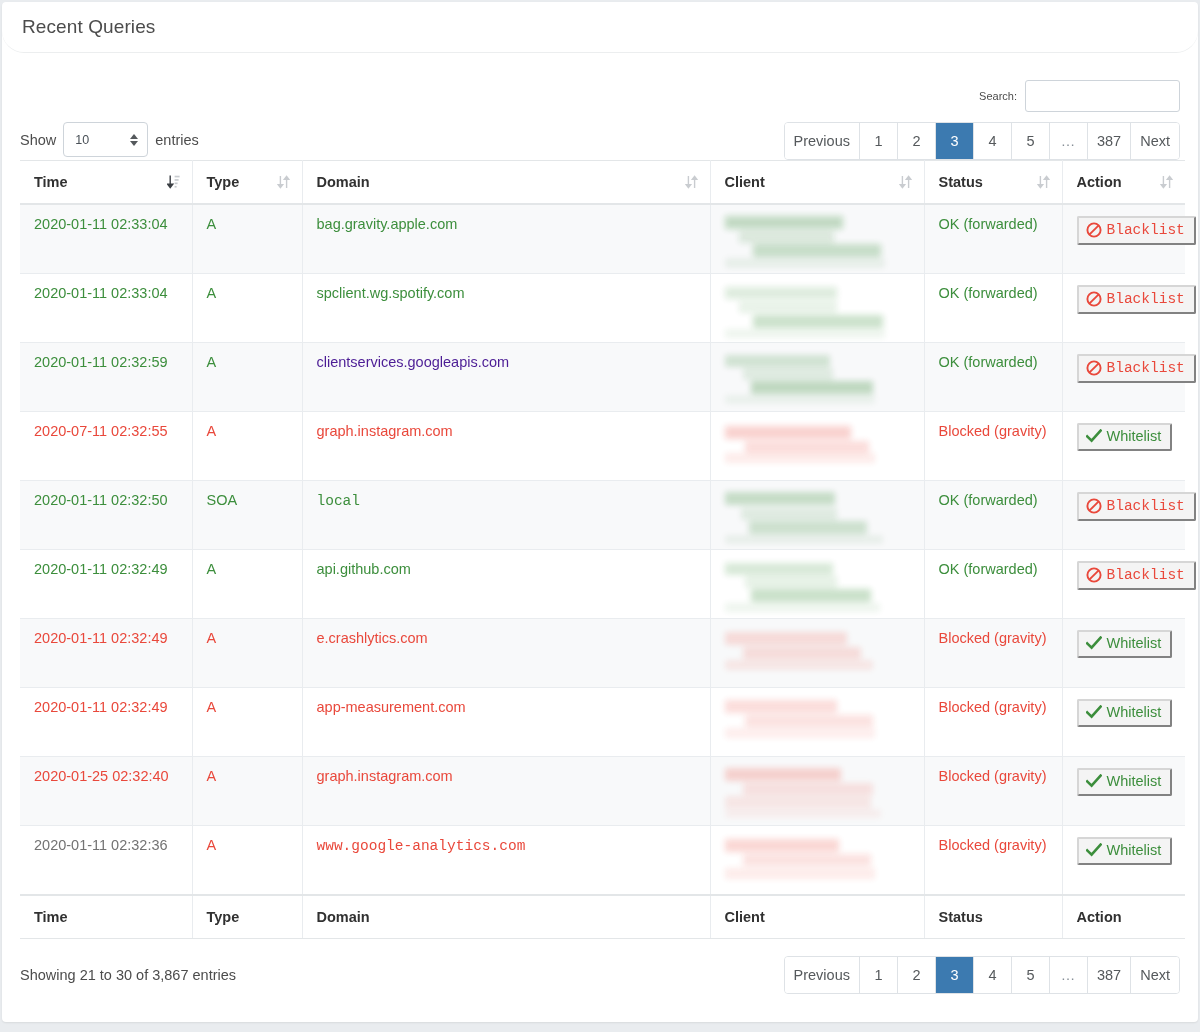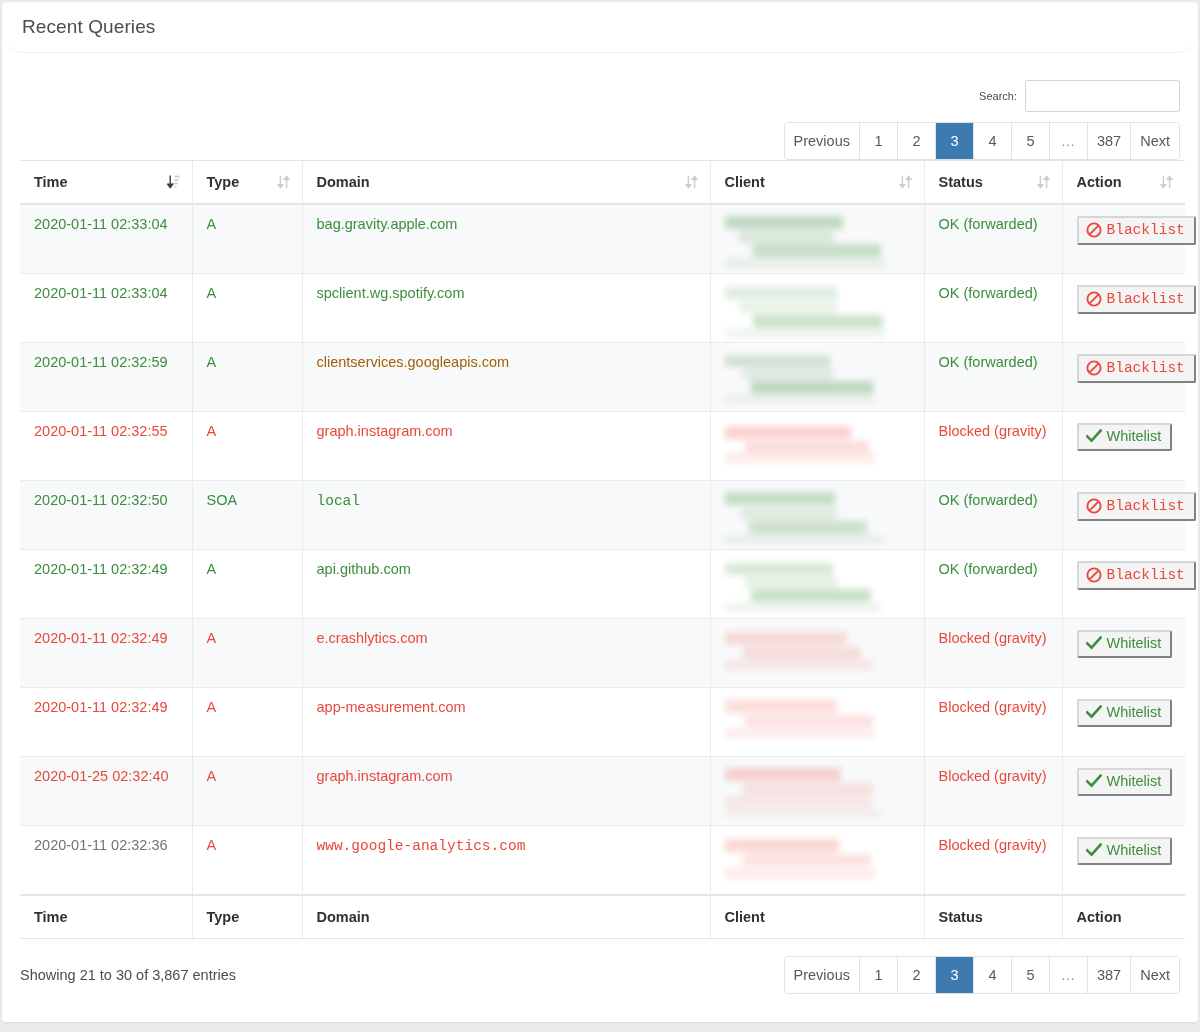--- a/index.html
+++ b/index.html
@@ -275,20 +275,31 @@
 
   <div class="card-body">
 
     <div class="top-controls">
 
       <div class="search-wrap">
         <span class="search-label">Search:</span>
         <input class="search-input" type="text" value="" placeholder="" style="">
       </div>
 
+      <div class="length-wrap">
+        <span>Show</span>
+        <div class="length-select">
+          <span>10</span>
+          <span class="spin">
+            <i class="up"></i>
+              <i class="down"></i>
+          </span>
+        </div>
+        <span>entries</span>
+      </div>
 
       <div class="paginate paginate-top">
         <div class="pg">Previous</div>
         <div class="pg">1</div>
         <div class="pg">2</div>
         <div class="pg active">3</div>
         <div class="pg">4</div>
         <div class="pg">5</div>
         <div class="pg ellipsis">…</div>
         <div class="pg">387</div>
@@ -397,42 +408,42 @@
                     <circle cx="8" cy="8" r="6.6" fill="none" stroke="#e9483b" stroke-width="1.9"></circle>
                     <line x1="3.3" y1="12.7" x2="12.7" y2="3.3" stroke="#e9483b" stroke-width="1.9"></line>
                   </svg>
                 </span>
                 <span>Blacklist</span>
               </button></td>
           </tr>
           <tr class="odd">
             <td><span style="color: rgb(60, 142, 60);">2020-01-11 02:32:59</span></td>
             <td><span style="color: rgb(60, 142, 60);">A</span></td>
-            <td><span style="color: #a16207;">clientservices.googleapis.com</span></td>
+            <td><span style="color: #4c1d95;">clientservices.googleapis.com</span></td>
             <td>
               <div class="client-blur">
                 <span style="left: 0px; top: 1px; width: 105px; height: 12px; background: rgb(60, 142, 60); opacity: 0.22;"></span>
                 <span style="left: 18px; top: 14px; width: 90px; height: 12px; background: rgb(60, 142, 60); opacity: 0.143;"></span>
                 <span style="left: 26px; top: 27px; width: 122px; height: 13px; background: rgb(60, 142, 60); opacity: 0.319;"></span>
                 <span style="left: 0px; top: 41px; width: 150px; height: 9px; background: rgb(60, 142, 60); opacity: 0.0825;"></span>
               </div>
             </td>
             <td><span style="color: rgb(60, 142, 60);">OK (forwarded)</span></td>
             <td><button class="act-btn blacklist">
                 <span>
                   <svg width="16" height="16" viewBox="0 0 16 16">
                     <circle cx="8" cy="8" r="6.6" fill="none" stroke="#e9483b" stroke-width="1.9"></circle>
                     <line x1="3.3" y1="12.7" x2="12.7" y2="3.3" stroke="#e9483b" stroke-width="1.9"></line>
                   </svg>
                 </span>
                 <span>Blacklist</span>
               </button></td>
           </tr>
           <tr class="even">
-            <td><span style="color: rgb(233, 72, 59);">2020-01-11 02:32:55</span></td>
+            <td><span style="color: rgb(233, 72, 59);">2020-07-11 02:32:55</span></td>
             <td><span style="color: rgb(233, 72, 59);">A</span></td>
             <td><span style="color: rgb(233, 72, 59);">graph.instagram.com</span></td>
             <td>
               <div class="client-blur">
                 <span style="left: 0px; top: 3px; width: 126px; height: 13px; background: rgb(233, 72, 59); opacity: 0.253;"></span>
                 <span style="left: 20px; top: 18px; width: 124px; height: 12px; background: rgb(233, 72, 59); opacity: 0.198;"></span>
                 <span style="left: 0px; top: 30px; width: 150px; height: 10px; background: rgb(233, 72, 59); opacity: 0.11;"></span>
               </div>
             </td>
             <td><span style="color: rgb(233, 72, 59);">Blocked (gravity)</span></td>

